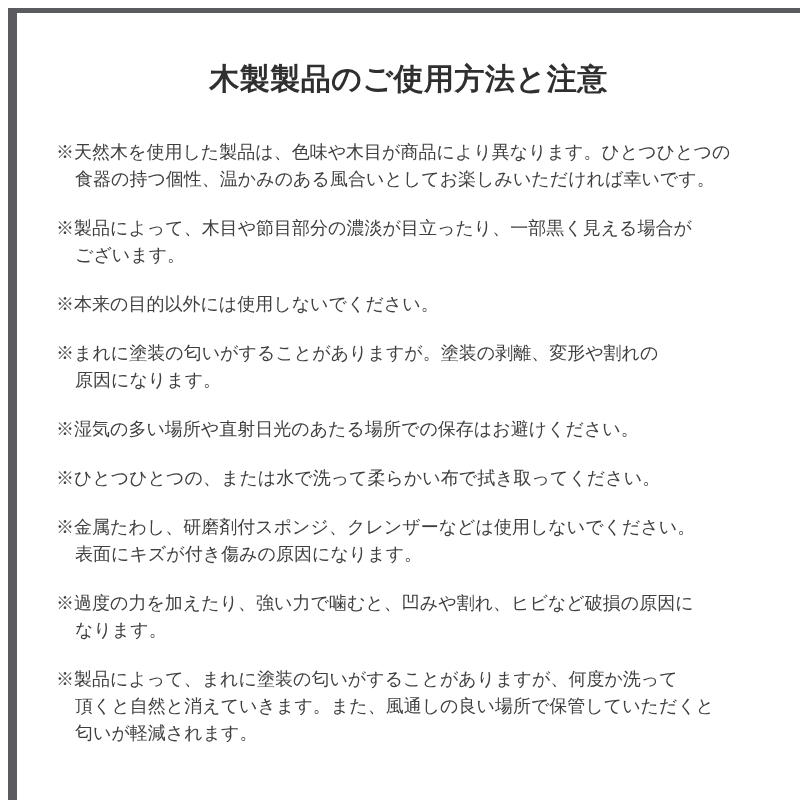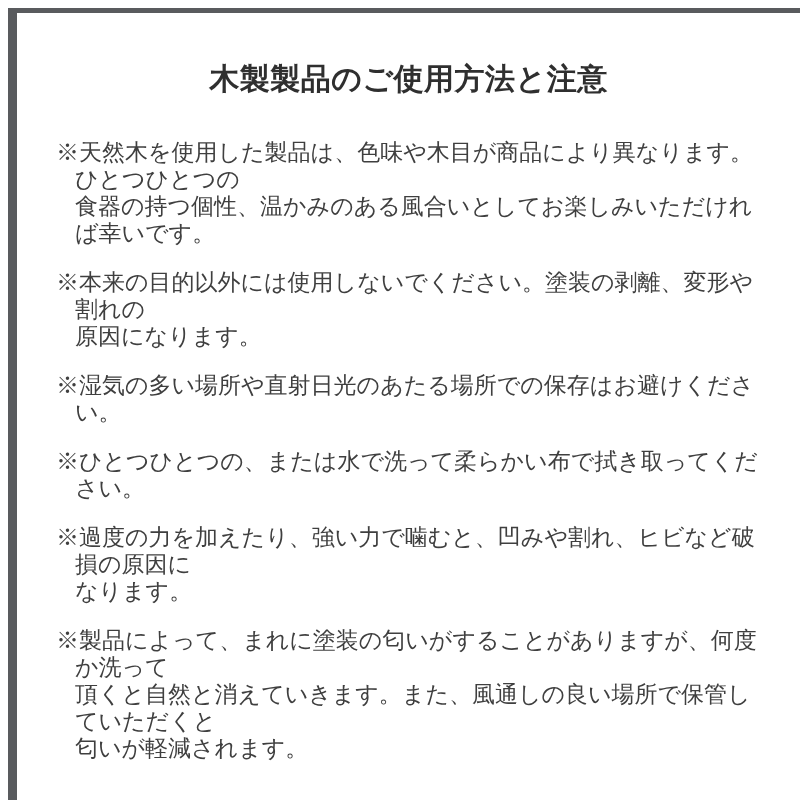--- a/index.html
+++ b/index.html
@@ -26,41 +26,46 @@
     font-weight: bold;
     color: #2f2f2f;
     letter-spacing: 0.5px;
   }
   .notes {
     margin-top: 28px;
     padding-left: 35px;
     padding-right: 26px;
   }
   .note {
-    font-size: 23px;
+    font-size: 18px;
     line-height: 27px;
     color: #3f3f3f;
     margin: 0 0 14px 0;
     padding-left: 19px;   
     text-indent: -19px;   
     white-space: pre-line;
     letter-spacing: 0px;
   }
 </style>
 </head>
 <body>
 
 <div class="frame">
   <h1 class="title">木製製品のご使用方法と注意</h1>
   <div class="notes">
       <p class="note">※天然木を使用した製品は、色味や木目が商品により異なります。ひとつひとつの
 食器の持つ個性、温かみのある風合いとしてお楽しみいただければ幸いです。</p>
-      <p class="note">※本来の目的以外には使用しないでください。塗装の剥離、変形や割れの
+      <p class="note">※製品によって、木目や節目部分の濃淡が目立ったり、一部黒く見える場合が
+ございます。</p>
+      <p class="note">※本来の目的以外には使用しないでください。</p>
+      <p class="note">※まれに塗装の匂いがすることがありますが。塗装の剥離、変形や割れの
 原因になります。</p>
       <p class="note">※湿気の多い場所や直射日光のあたる場所での保存はお避けください。</p>
       <p class="note">※ひとつひとつの、または水で洗って柔らかい布で拭き取ってください。</p>
+      <p class="note">※金属たわし、研磨剤付スポンジ、クレンザーなどは使用しないでください。
+表面にキズが付き傷みの原因になります。</p>
       <p class="note">※過度の力を加えたり、強い力で噛むと、凹みや割れ、ヒビなど破損の原因に
 なります。</p>
       <p class="note">※製品によって、まれに塗装の匂いがすることがありますが、何度か洗って
 頂くと自然と消えていきます。また、風通しの良い場所で保管していただくと
 匂いが軽減されます。</p>
     </div>
 </div>
 
 </body></html>

